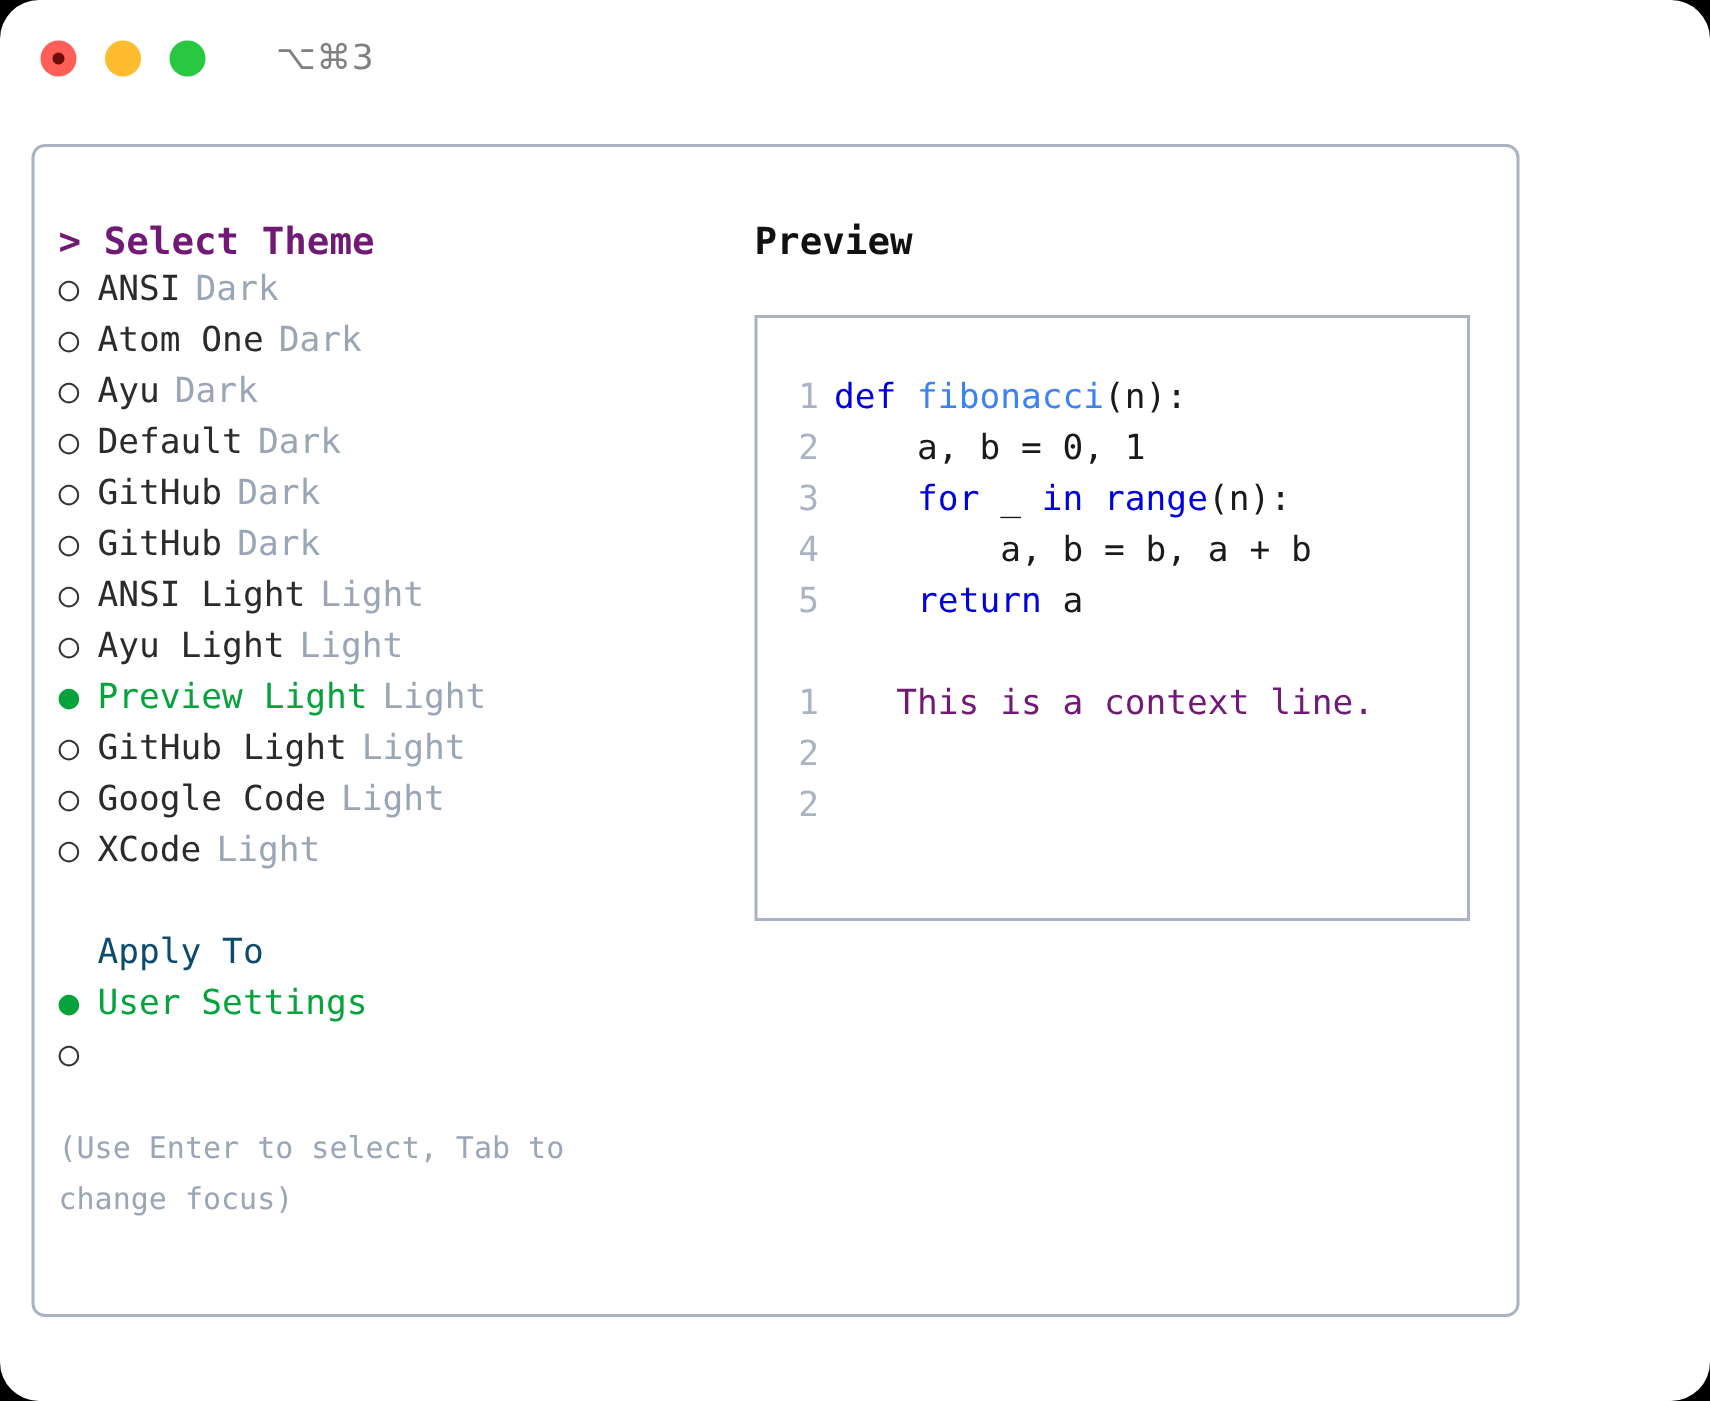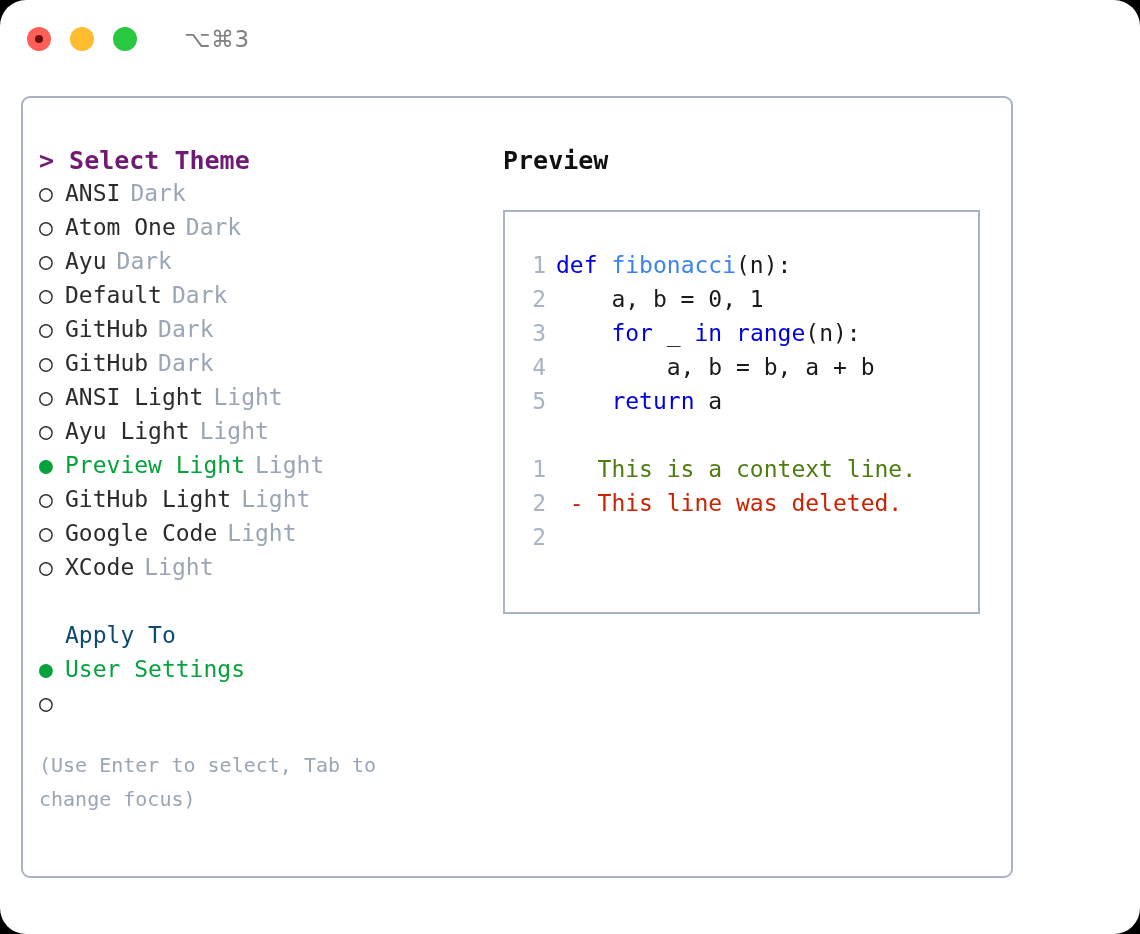--- a/index.html
+++ b/index.html
@@ -170,21 +170,21 @@
     display: inline-block;
     width: 26px;
     flex: 0 0 26px;
     text-align: right;
     color: #a9b3c2;
     margin-right: 10px;
   }
   .tok-kw   { color: #0000dd; }
   .tok-fn   { color: #3b82f6; }
   .tok-plain{ color: #1a1a1a; }
-  .tok-ctx  { color: #4d7c0f; }
+  .tok-ctx  { color: #701a75; }
   .tok-del  { color: #cc2200; }
   .tok-add  { color: #00cc00; }
   .gap-line { height: 34px; }
 </style>
 </head>
 <body>
 
 <div class="page">
 
   <div class="titlebar">
@@ -326,21 +326,21 @@
             </div>
           </div>
 
           <div class="gap-line"></div>
 
           <div>
             <div class="code-line">
               <span class="lineno">1</span><span class="tok-ctx">   This is a context line.</span>
             </div>
             <div class="code-line">
-              <span class="lineno">2</span><span class="tok-del"> - This line was deleted.</span>
+              <span class="lineno">2</span>
             </div>
             <div class="code-line">
               <span class="lineno">2</span>
             </div>
           </div>
 
         </div>
       </div>
 
     </div>

